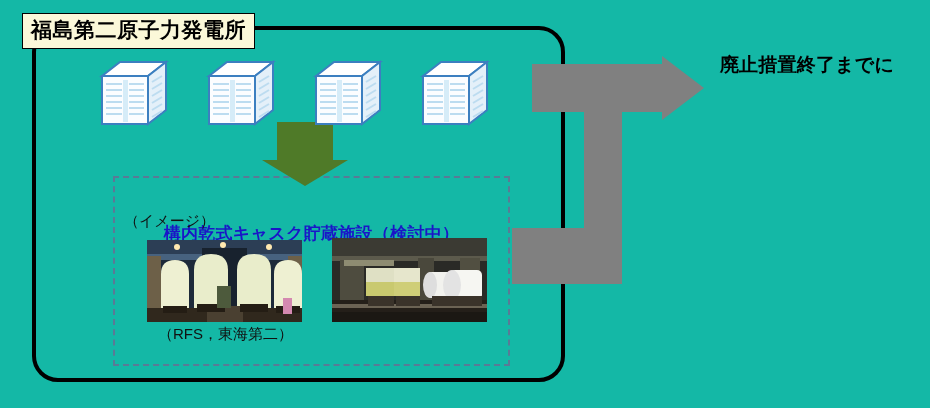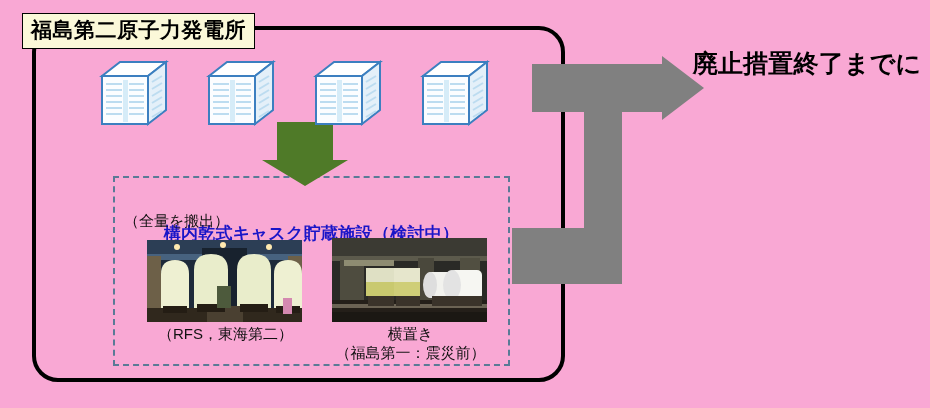--- a/index.html
+++ b/index.html
@@ -7,21 +7,21 @@
     padding: 0;
     background: #ffffff;
   }
   body {
     font-family: "Liberation Sans", "DejaVu Sans", sans-serif;
   }
   #canvas {
     position: relative;
     width: 930px;
     height: 408px;
-    background: #f9a8d4;
+    background: #14b8a6;
     overflow: hidden;
   }
 
   
   .plant-boundary {
     position: absolute;
     left: 32px;
     top: 26px;
     width: 533px;
     height: 356px;
@@ -134,24 +134,24 @@
     white-space: nowrap;
     z-index: 5;
   }
   .caption-left  { left: 128px; top: 324px; width: 195px; }
   .caption-right { left: 313px; top: 324px; width: 195px; }
 
   
   .goal-text {
     position: absolute;
     left: 692px;
-    top: 46px;
+    top: 52px;
     width: 230px;
     text-align: center;
-    font-size: 25px;
+    font-size: 19px;
     font-weight: bold;
     color: #000000;
     line-height: 1.42;
     letter-spacing: 0.2px;
     z-index: 6;
   }
 </style>
 </head>
 <body>
 
@@ -286,21 +286,21 @@
   </div>
 
   <div class="green-arrow">
     <svg viewBox="0 0 86 64" width="86" height="64" aria-hidden="true">
       <polygon points="15,0 71,0 71,38 86,38 43,64 0,38 15,38" fill="#4f7a28"></polygon>
     </svg>
   </div>
 
   <div class="dashed-box"></div>
   <div class="facility-heading">構内乾式キャスク貯蔵施設（検討中）</div>
-  <div class="image-note">（全量を搬出）</div>
+  <div class="image-note">（イメージ）</div>
 
   <div class="photo photo-left">
     <svg viewBox="0 0 155 82" width="155" height="82" aria-hidden="true">
       <rect x="0" y="0" width="155" height="82" fill="#1d2a3a"></rect>
       <rect x="0" y="0" width="155" height="16" fill="#2c3e55"></rect>
       <rect x="0" y="14" width="155" height="6" fill="#47627f"></rect>
       <rect x="55" y="8" width="45" height="60" fill="#18222e"></rect>
       <circle cx="30" cy="7" r="3" fill="#ffe9b0"></circle>
       <circle cx="76" cy="5" r="3" fill="#ffe9b0"></circle>
       <circle cx="122" cy="7" r="3" fill="#ffe9b0"></circle>
@@ -348,24 +348,20 @@
         <rect x="100" y="58" width="30" height="10"></rect>
         <rect x="124" y="58" width="26" height="10"></rect>
       </g>
       <rect x="0" y="74" width="155" height="10" fill="#1b1813"></rect>
     </svg>
   </div>
 
   <div class="caption caption-left">
     <div>（RFS，東海第二）</div>
   </div>
-  <div class="caption caption-right">
-    <div>横置き</div>
-    <div>（福島第一：震災前）</div>
-  </div>
 
   <div class="gray-arrow">
     <svg viewBox="0 0 192 228" width="192" height="228" aria-hidden="true">
       <path d="M0,172 L72,172 L72,0 L138,0 L138,14 L138,14 L192,14 L192,14
                M0,172" fill="none"></path>
       <path d="M0,172
                L72,172
                L72,8
                L20,8
                L20,8

